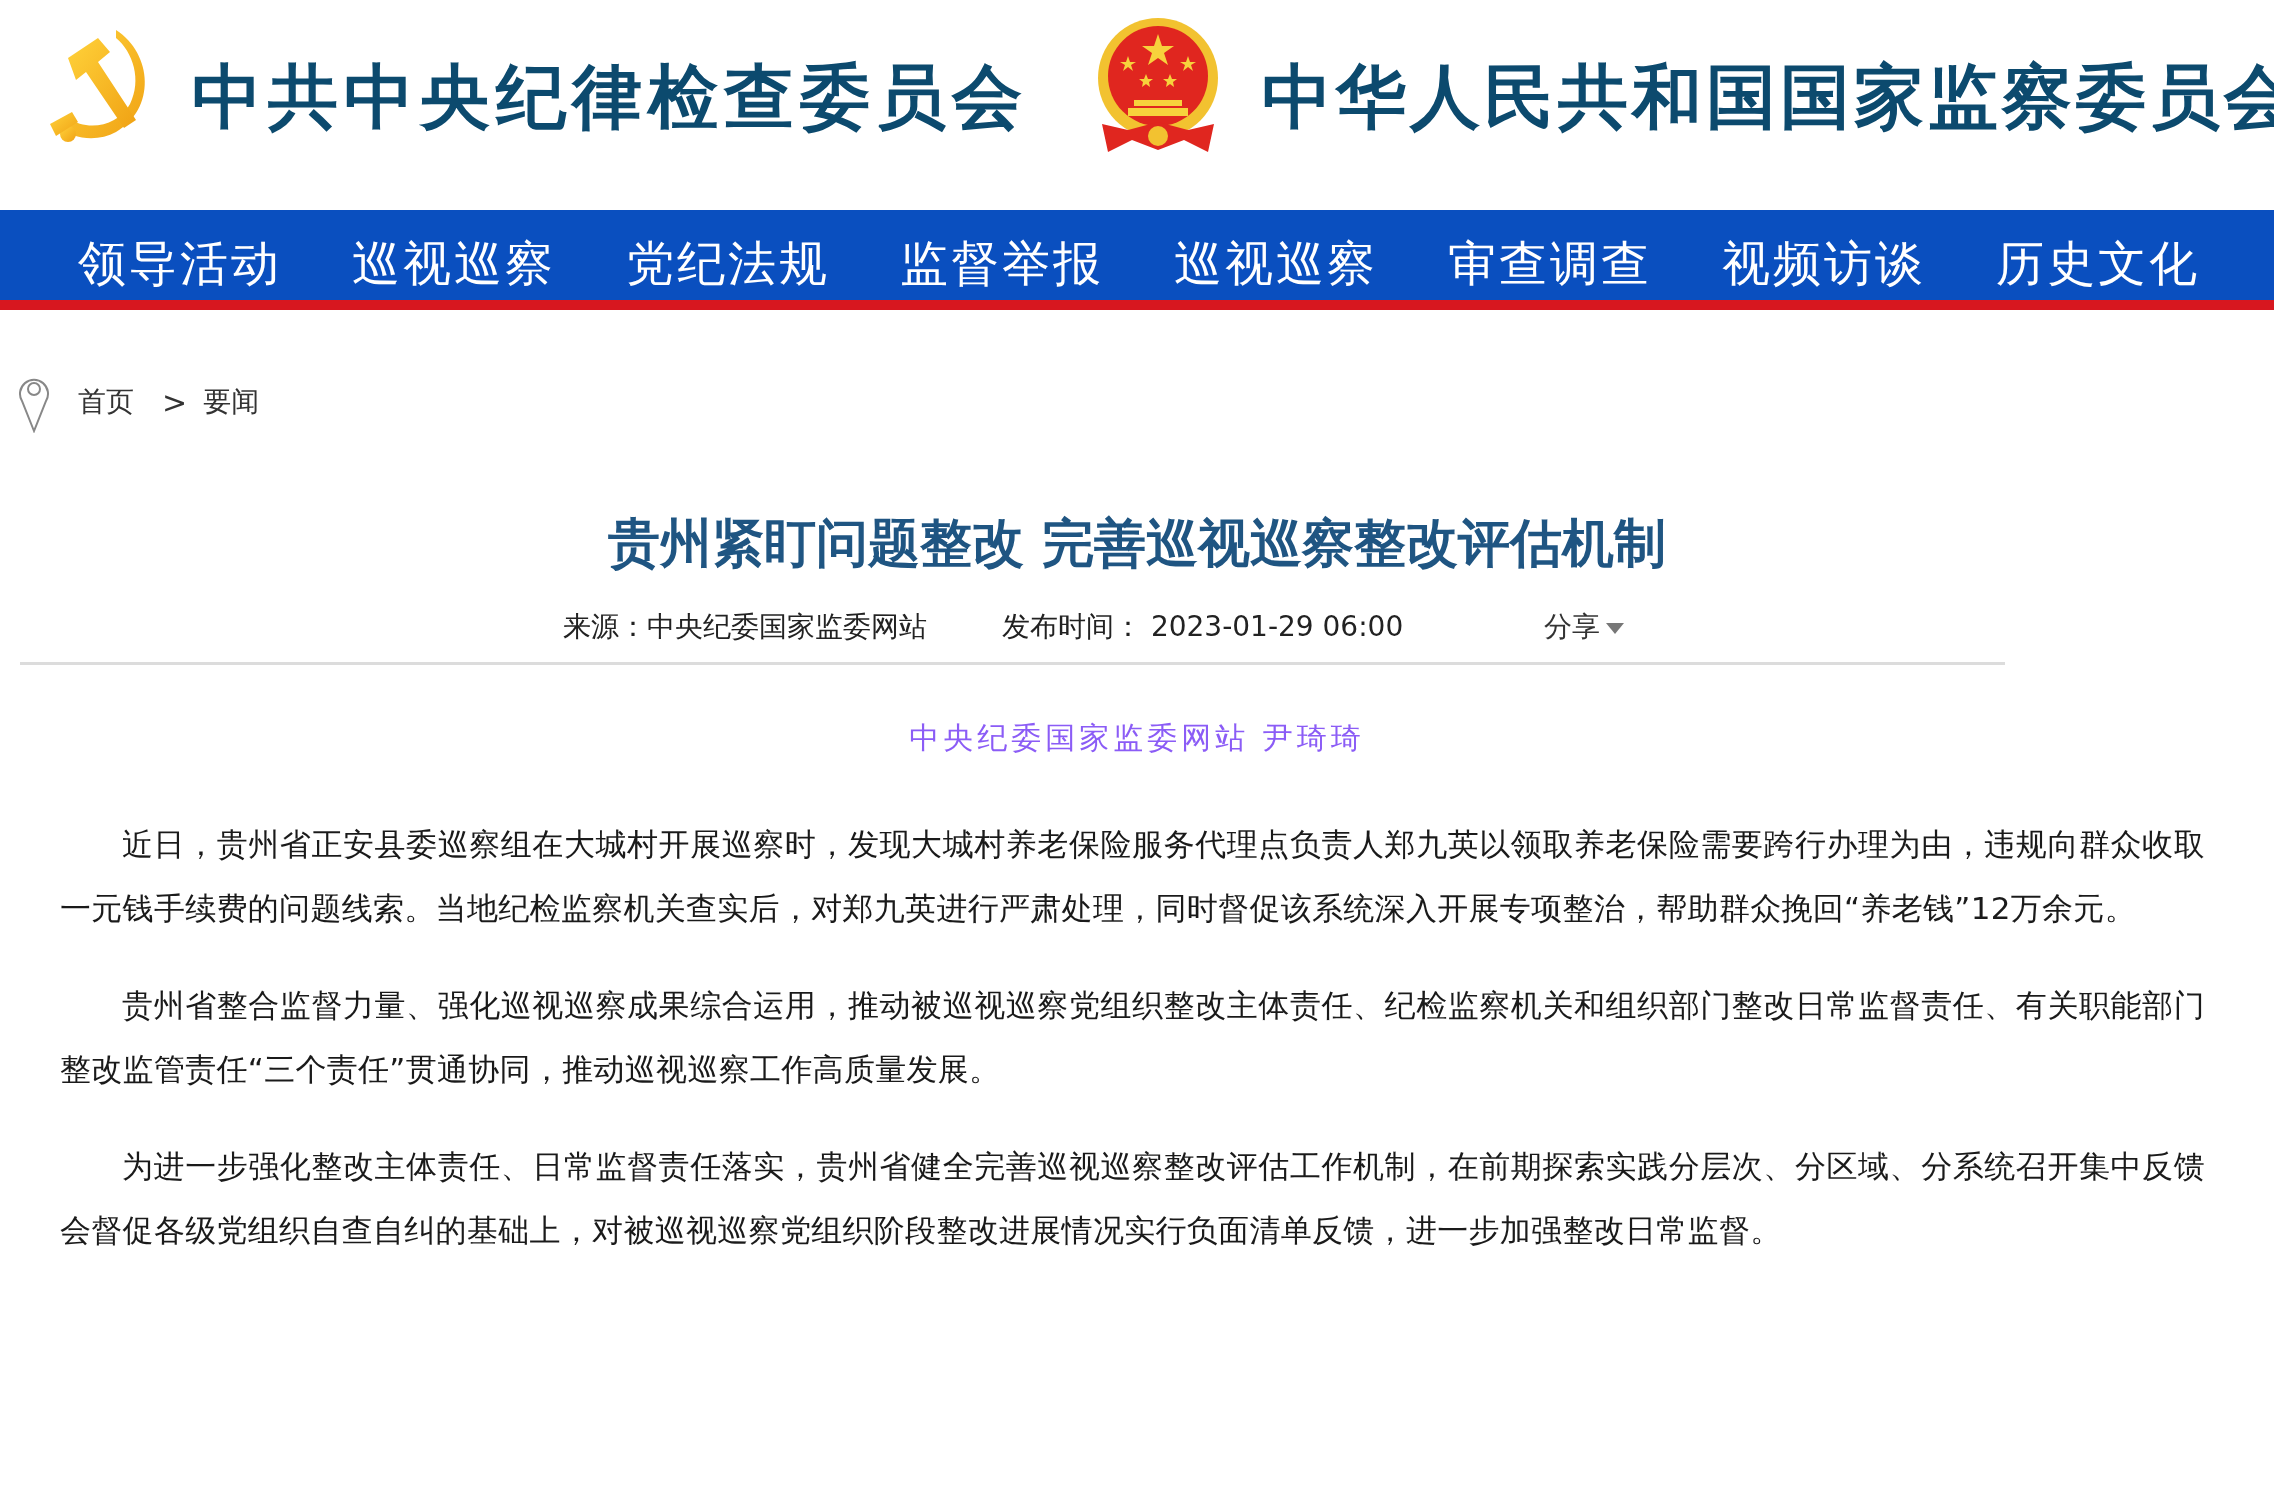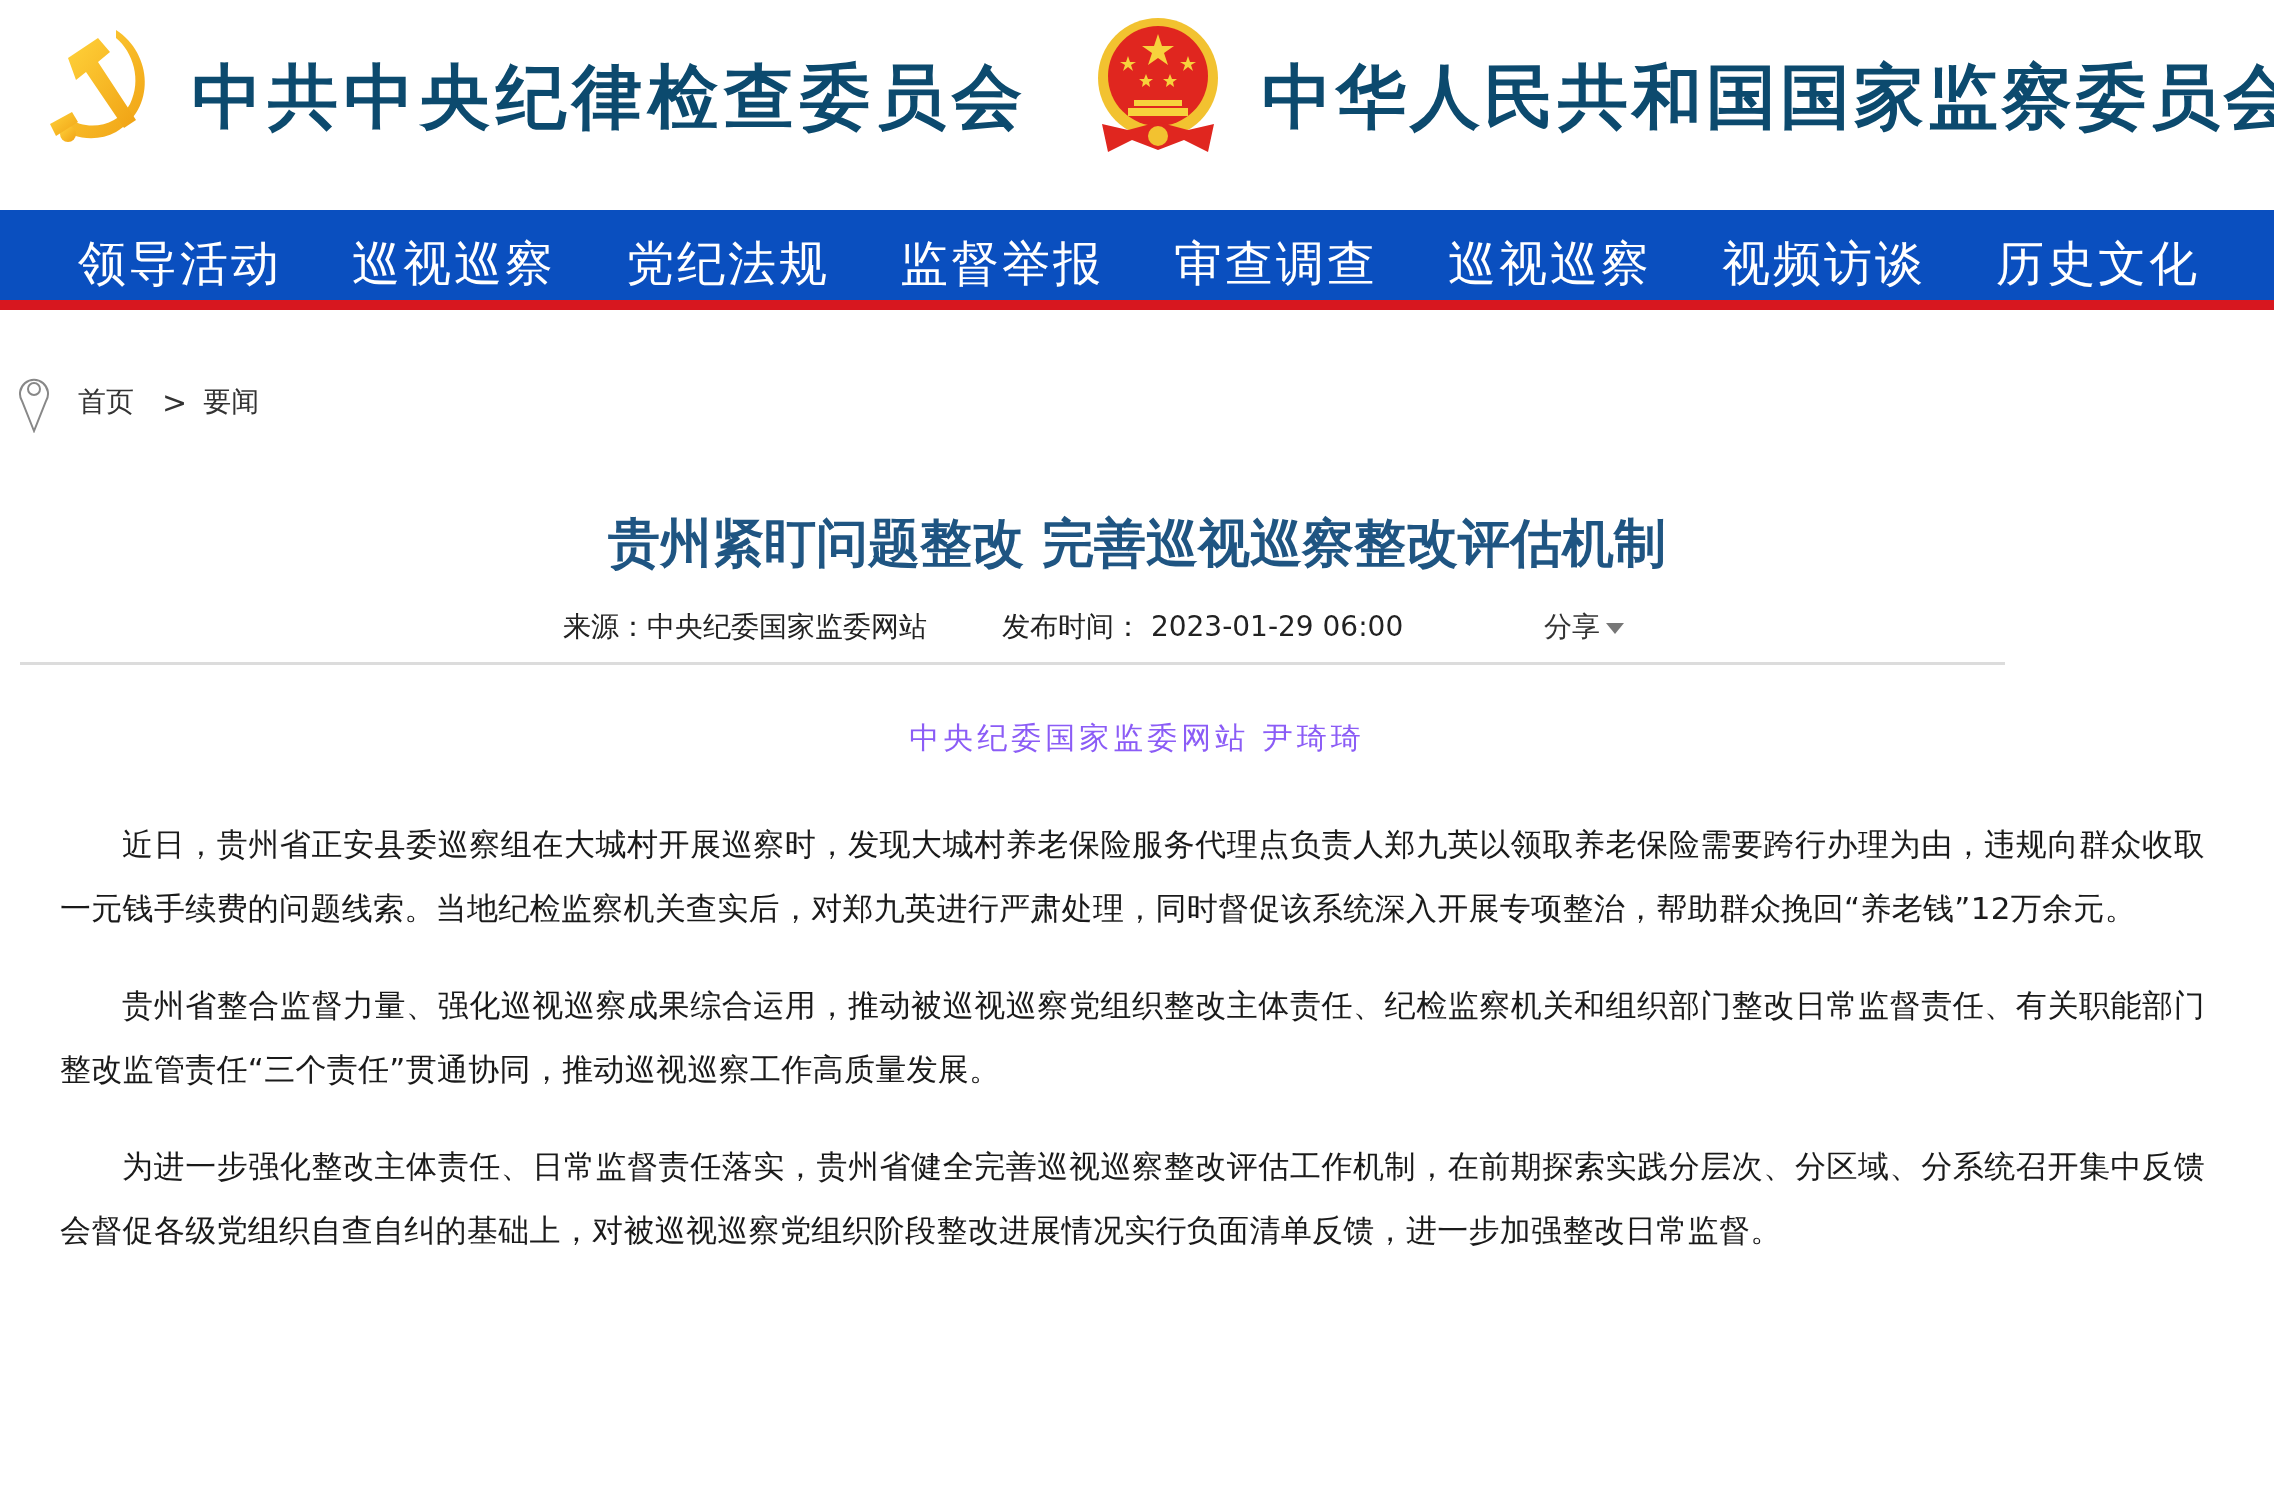--- a/index.html
+++ b/index.html
@@ -78,22 +78,22 @@
   </svg>
   <div class="org-title right">中华人民共和国国家监察委员会</div>
 </div>
 
 <nav class="nav">
   <ul>
     <li>领导活动</li>
     <li>巡视巡察</li>
     <li>党纪法规</li>
     <li>监督举报</li>
+    <li>巡视巡察</li>
     <li>审查调查</li>
-    <li>巡视巡察</li>
     <li>视频访谈</li>
     <li>历史文化</li>
   </ul>
 </nav>
 <div class="nav-stripe"></div>
 
 <div class="breadcrumb">
   <svg class="pin" viewBox="0 0 32 62">
     <path d="M16 60 L4 30 A14 14 0 1 1 28 30 Z" fill="none" stroke="#888" stroke-width="2"></path>
     <circle cx="16" cy="18" r="6" fill="none" stroke="#888" stroke-width="2"></circle>

